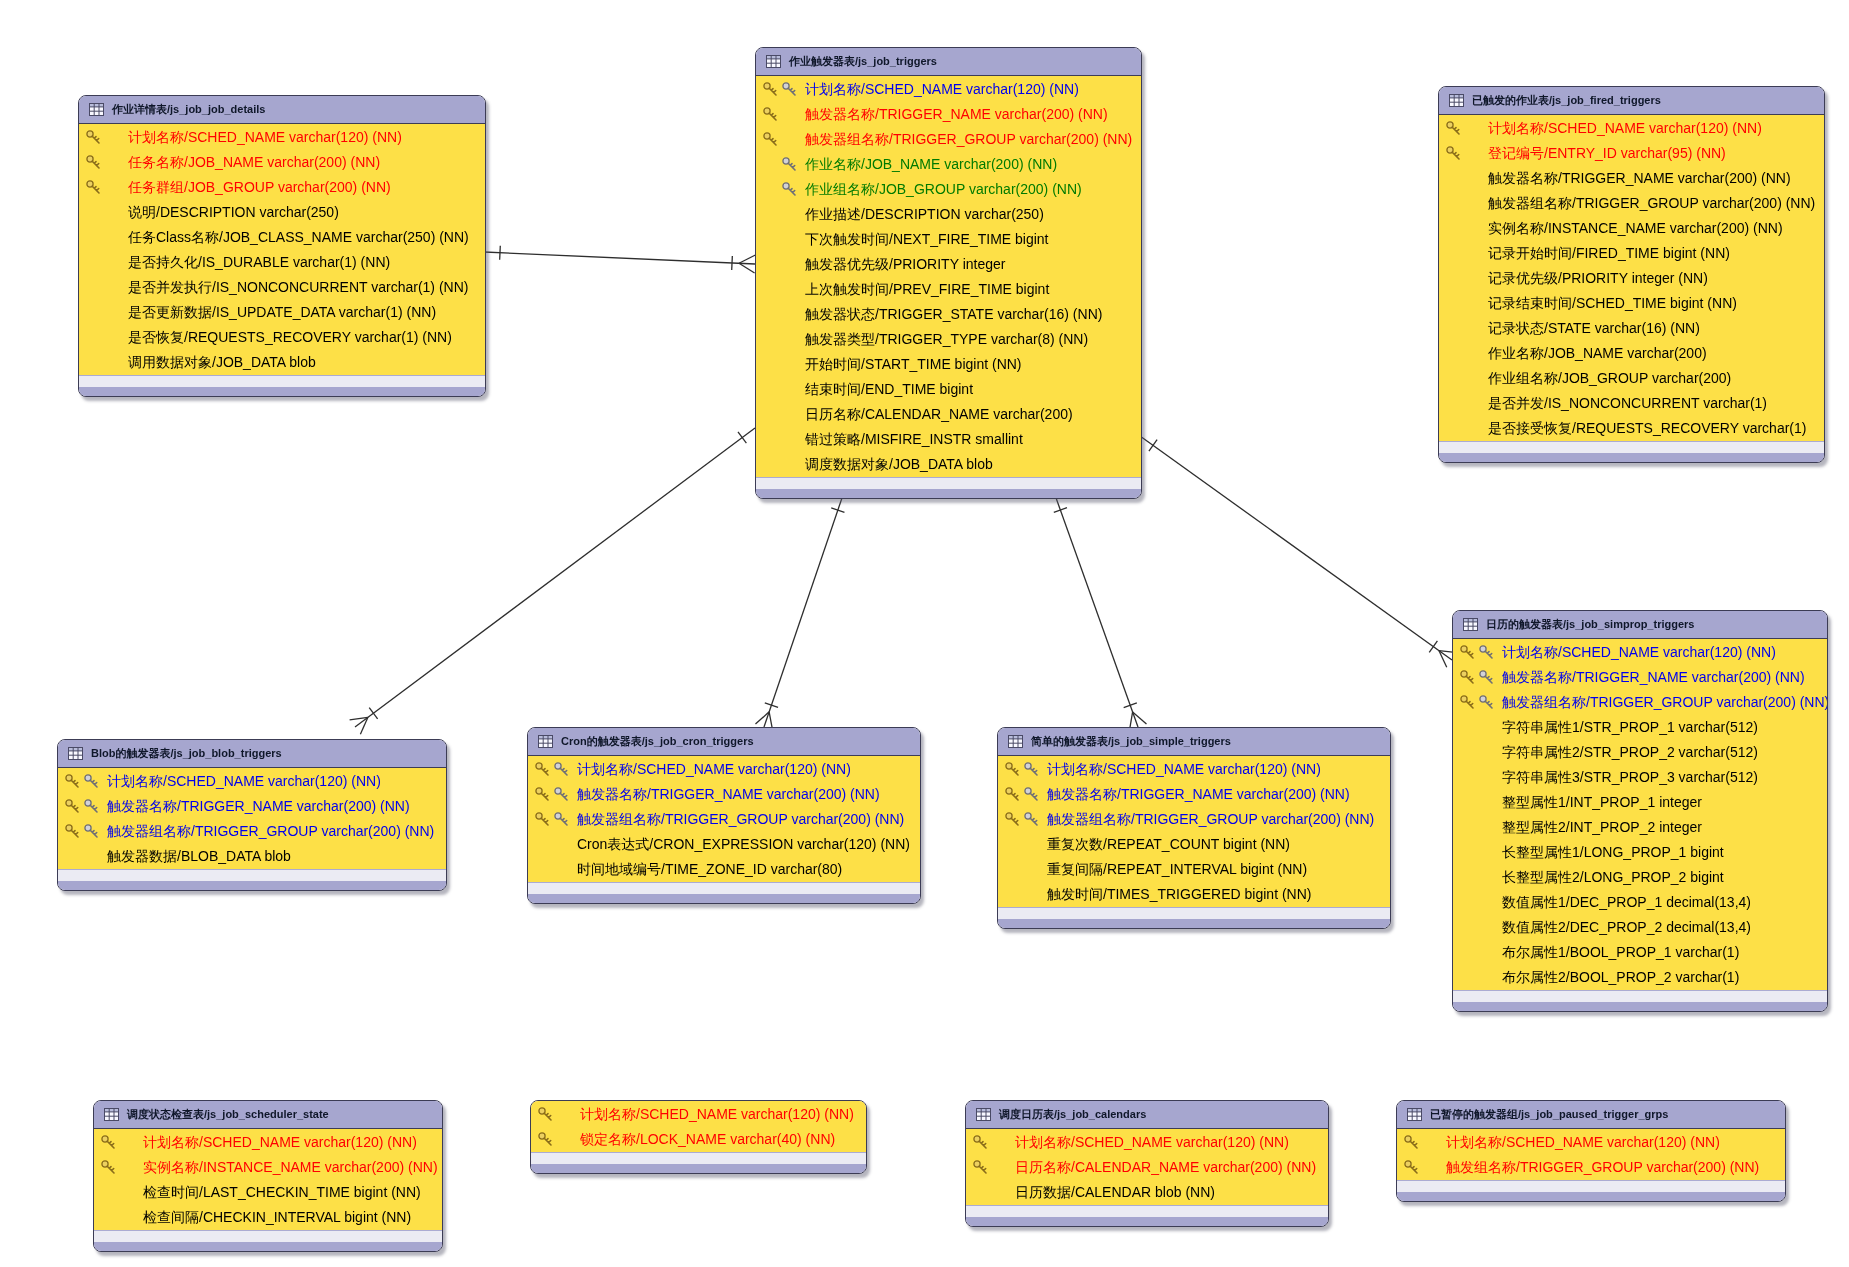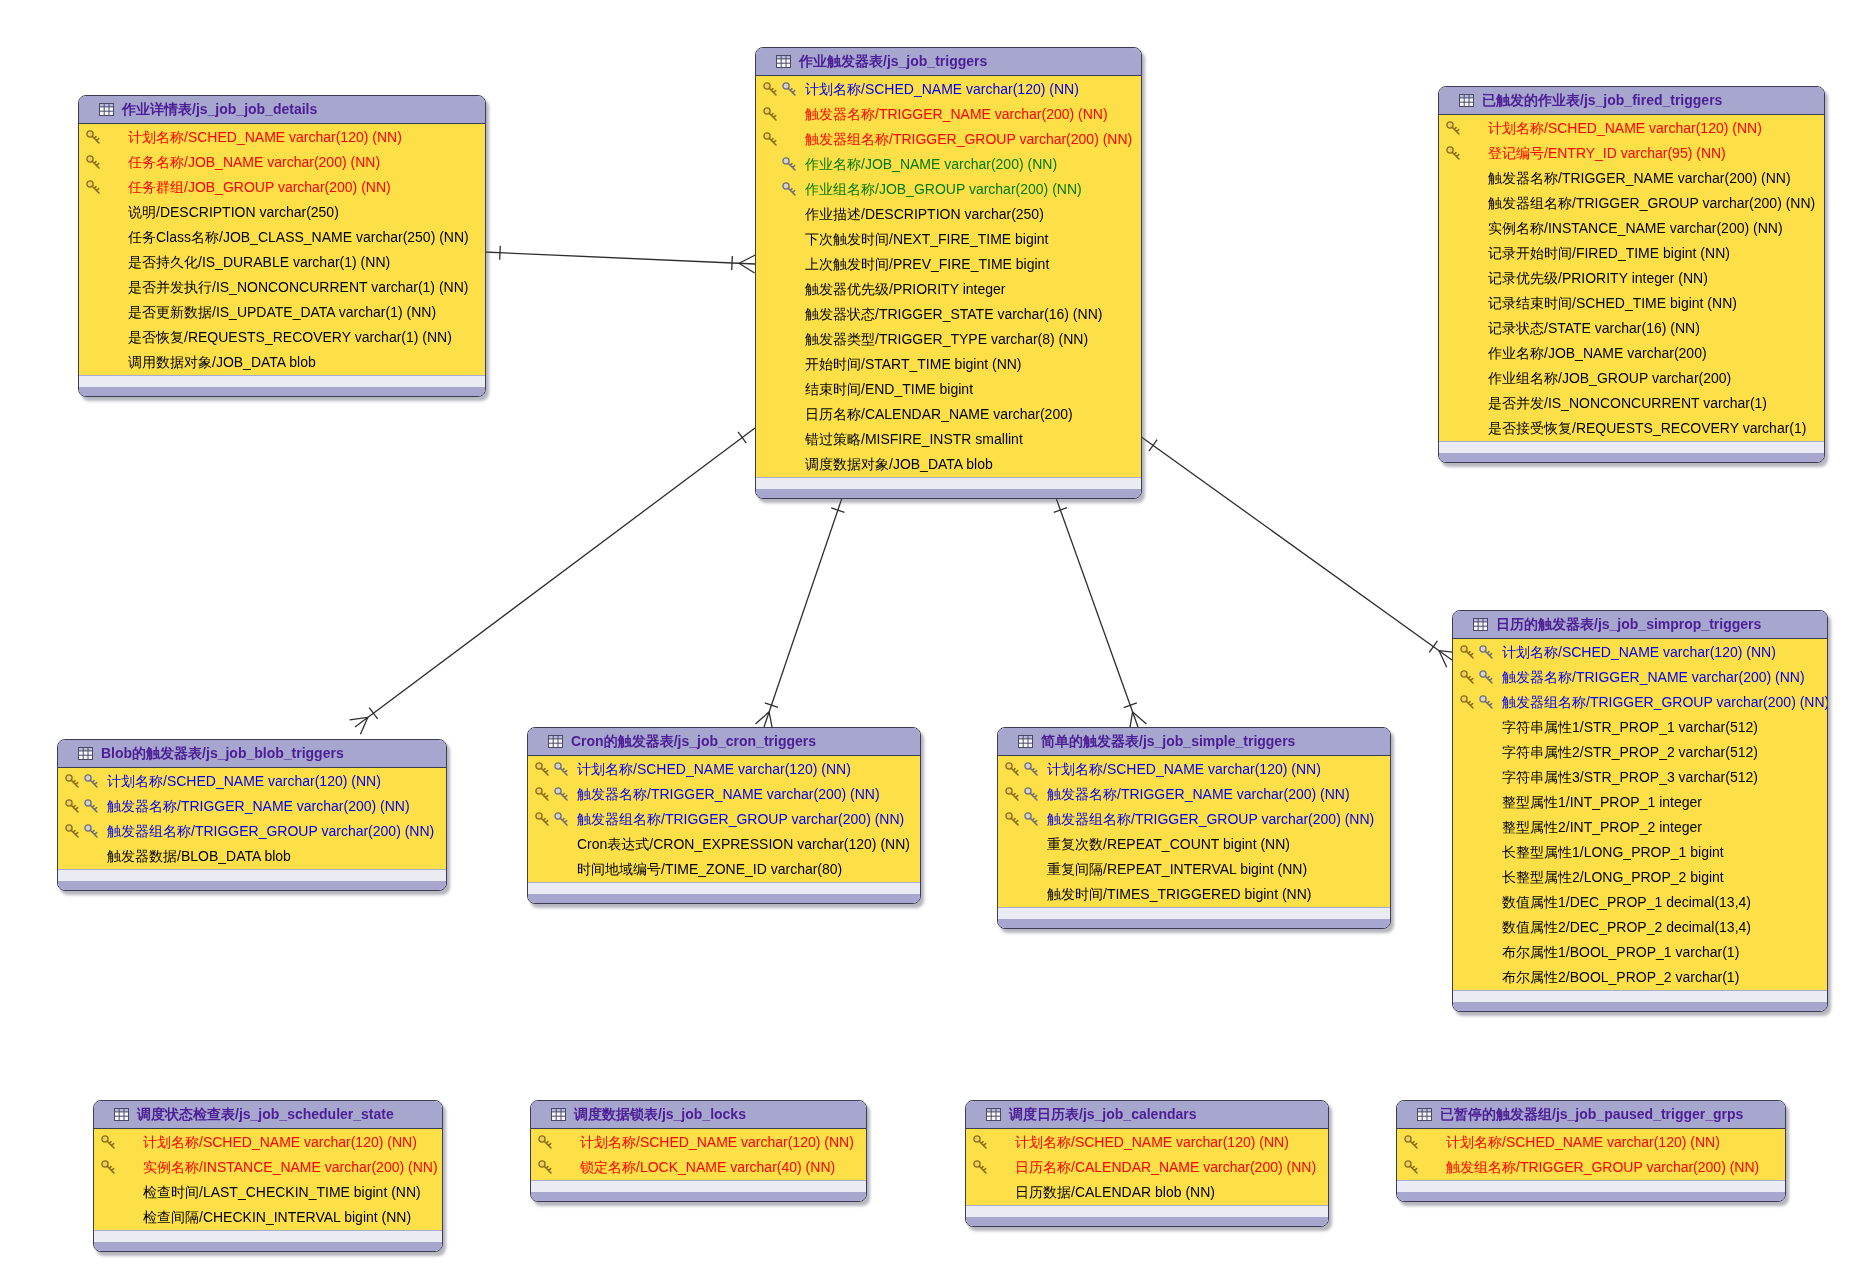--- a/index.html
+++ b/index.html
@@ -16,22 +16,22 @@
     border:1.4px solid #3c3c55;
     border-radius:8px;
     box-shadow:3px 4px 3px rgba(90,90,110,0.45);
     overflow:hidden;
   }
   .entity-header{
     background:#a6a6cf;
     border-bottom:1.2px solid #3c3c55;
     height:27px;
     display:flex;align-items:center;
-    padding:0 20px;
-    font-size:14px;font-weight:700;color:#4c1d95;
+    padding:0 10px;
+    font-size:11px;font-weight:700;color:#0f172a;
     white-space:nowrap;
   }
   .tbl-icon{display:inline-flex;margin-right:8px;flex:0 0 auto;}
   .entity-body{padding:1px 0 0 0;background:#fde047;}
   .field-row{
     height:25px;display:flex;align-items:center;
     padding-left:5px;white-space:nowrap;
   }
   .icon-slot{display:inline-flex;width:19px;justify-content:center;flex:0 0 auto;}
   .field-text{font-size:14px;margin-left:6px;}
@@ -241,30 +241,30 @@
           <span class="field-text c-n">作业描述/DESCRIPTION varchar(250)</span>
         </div>
         <div class="field-row">
           <span class="icon-slot"></span>
           <span class="icon-slot"></span>
           <span class="field-text c-n">下次触发时间/NEXT_FIRE_TIME bigint</span>
         </div>
         <div class="field-row">
           <span class="icon-slot"></span>
           <span class="icon-slot"></span>
+          <span class="field-text c-n">触发器优先级/PRIORITY integer</span>
+        </div>
+        <div class="field-row">
+          <span class="icon-slot"></span>
+          <span class="icon-slot"></span>
           <span class="field-text c-n">上次触发时间/PREV_FIRE_TIME bigint</span>
         </div>
         <div class="field-row">
           <span class="icon-slot"></span>
           <span class="icon-slot"></span>
-          <span class="field-text c-n">触发器优先级/PRIORITY integer</span>
-        </div>
-        <div class="field-row">
-          <span class="icon-slot"></span>
-          <span class="icon-slot"></span>
           <span class="field-text c-n">触发器状态/TRIGGER_STATE varchar(16) (NN)</span>
         </div>
         <div class="field-row">
           <span class="icon-slot"></span>
           <span class="icon-slot"></span>
           <span class="field-text c-n">触发器类型/TRIGGER_TYPE varchar(8) (NN)</span>
         </div>
         <div class="field-row">
           <span class="icon-slot"></span>
           <span class="icon-slot"></span>
@@ -766,32 +766,20 @@
         <div class="field-row">
           <span class="icon-slot"></span>
           <span class="icon-slot"></span>
           <span class="field-text c-n">检查间隔/CHECKIN_INTERVAL bigint (NN)</span>
         </div>
       </div>
     <div class="entity-footer"></div>
     <div class="entity-footer-bottom"></div>
   </div>
     <div class="entity" style="left: 530px; top: 1100px; width: 335px;">
-    <div class="entity-header">
-      <span class="tbl-icon">
-          <svg width="15" height="13" viewBox="0 0 15 13">
-            <rect x="0.5" y="0.5" width="14" height="12" fill="#f8f8ff" stroke="#4a4a66"></rect>
-            <rect x="0.5" y="0.5" width="14" height="3.4" fill="#b9bddb" stroke="#4a4a66"></rect>
-            <line x1="5.2" y1="0.5" x2="5.2" y2="12.5" stroke="#4a4a66"></line>
-            <line x1="10" y1="0.5" x2="10" y2="12.5" stroke="#4a4a66"></line>
-            <line x1="0.5" y1="8.2" x2="14.5" y2="8.2" stroke="#4a4a66"></line>
-          </svg>
-        </span>
-      <span class="entity-title">调度数据锁表/js_job_locks</span>
-    </div>
     <div class="entity-body">
         <div class="field-row">
           <span class="icon-slot">
             <svg width="17" height="17" viewBox="0 0 17 17">
               <circle cx="5" cy="5" r="3.1" fill="#ecd060" stroke="#8a6d1a" stroke-width="1.3"></circle>
               <path d="M7.2 7.2 L14 14 M11.6 11.6 L13.7 9.5 M9.3 9.3 L11 7.6" fill="none" stroke="#8a6d1a" stroke-width="1.6" stroke-linecap="round"></path>
             </svg>
           </span>
           <span class="icon-slot"></span>
           <span class="field-text c-pk">计划名称/SCHED_NAME varchar(120) (NN)</span>

